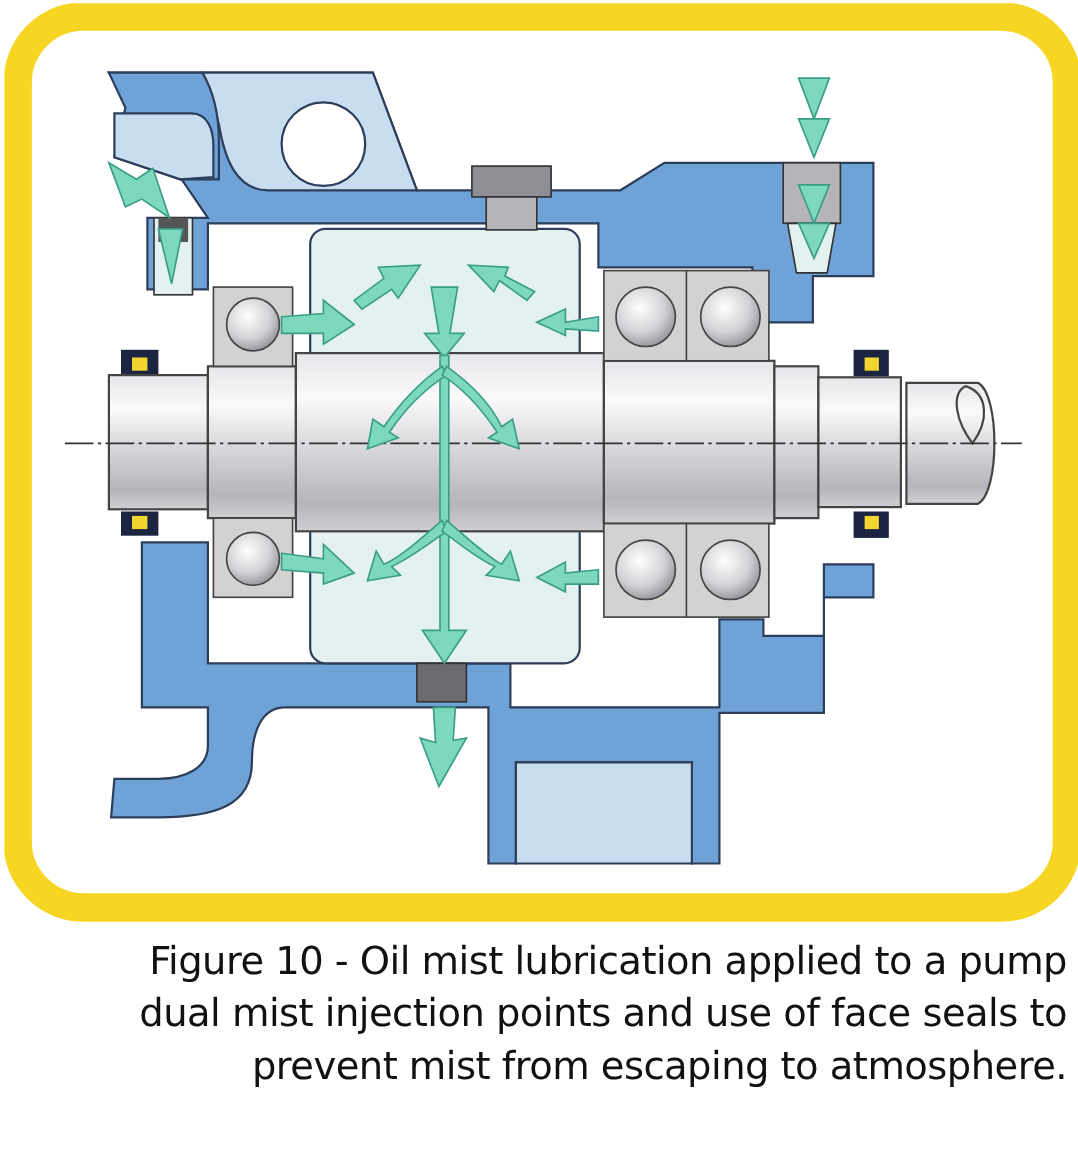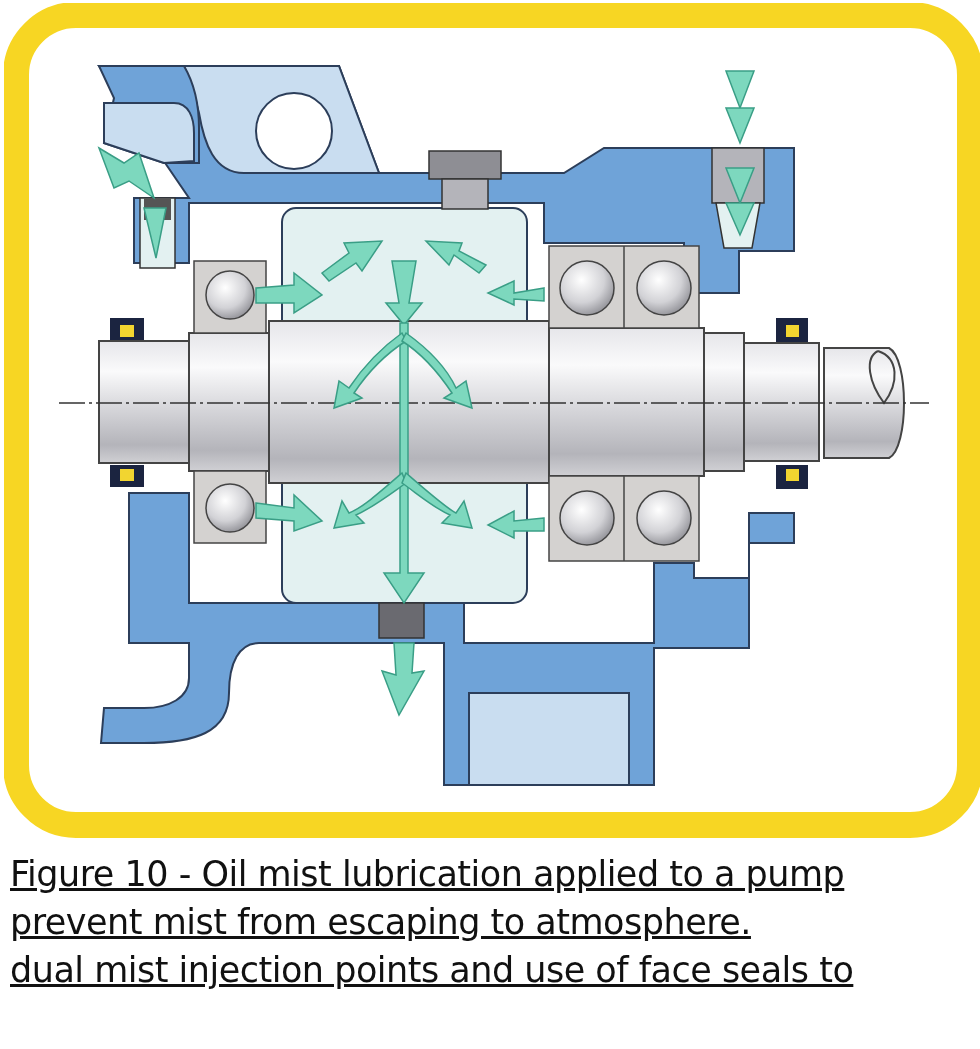--- a/index.html
+++ b/index.html
@@ -1,24 +1,23 @@
 <!DOCTYPE html>
 <html><head>
 <meta charset="utf-8">
 <style>
   html, body { margin: 0; padding: 0; background: #ffffff; }
   body { width: 980px; height: 1049px; position: relative; overflow: hidden; font-family: "DejaVu Sans", sans-serif; }
   #figure-frame { position: absolute; left: 4px; top: 3px; width: 970px; height: 830px; }
   #figure-svg { position: absolute; left: 0; top: 0; width: 980px; height: 840px; }
   #caption {
     position: absolute; left: 10px; top: 850px; width: 960px;
-    text-align: left; color: #111111;
+    text-align: right; color: #111111;
     font-family: "DejaVu Sans", sans-serif; font-size: 35px; line-height: 48px;
     letter-spacing: -0.5px;
-    text-decoration: underline;
   }
   #caption span { display: block; }
 </style>
 </head>
 <body>
 
 <div id="figure-frame">
 <svg id="figure-svg" viewBox="0 0 980 840" xmlns="http://www.w3.org/2000/svg">
   <defs>
     <linearGradient id="shaftGrad" x1="0" y1="0" x2="0" y2="1">
@@ -138,15 +137,15 @@
     <path d="M398,470 C375,490 358,505 345,510 L338,498 L330,525 L360,520 L352,512 C368,505 385,492 402,480 Z"></path>
     <path d="M402,470 C425,490 442,505 452,510 L460,498 L468,525 L438,520 L446,512 C430,505 415,492 398,480 Z"></path>
 
     <path d="M390,640 L410,640 L408,670 L420,668 L395,712 L378,668 L392,672 Z"></path>
   </g>
 </svg>
 </div>
 
 <div id="caption">
   <span>Figure 10 - Oil mist lubrication applied to a pump</span>
+  <span>dual mist injection points and use of face seals to</span>
   <span>prevent mist from escaping to atmosphere.</span>
-  <span>dual mist injection points and use of face seals to</span>
 </div>
 
 </body></html>

